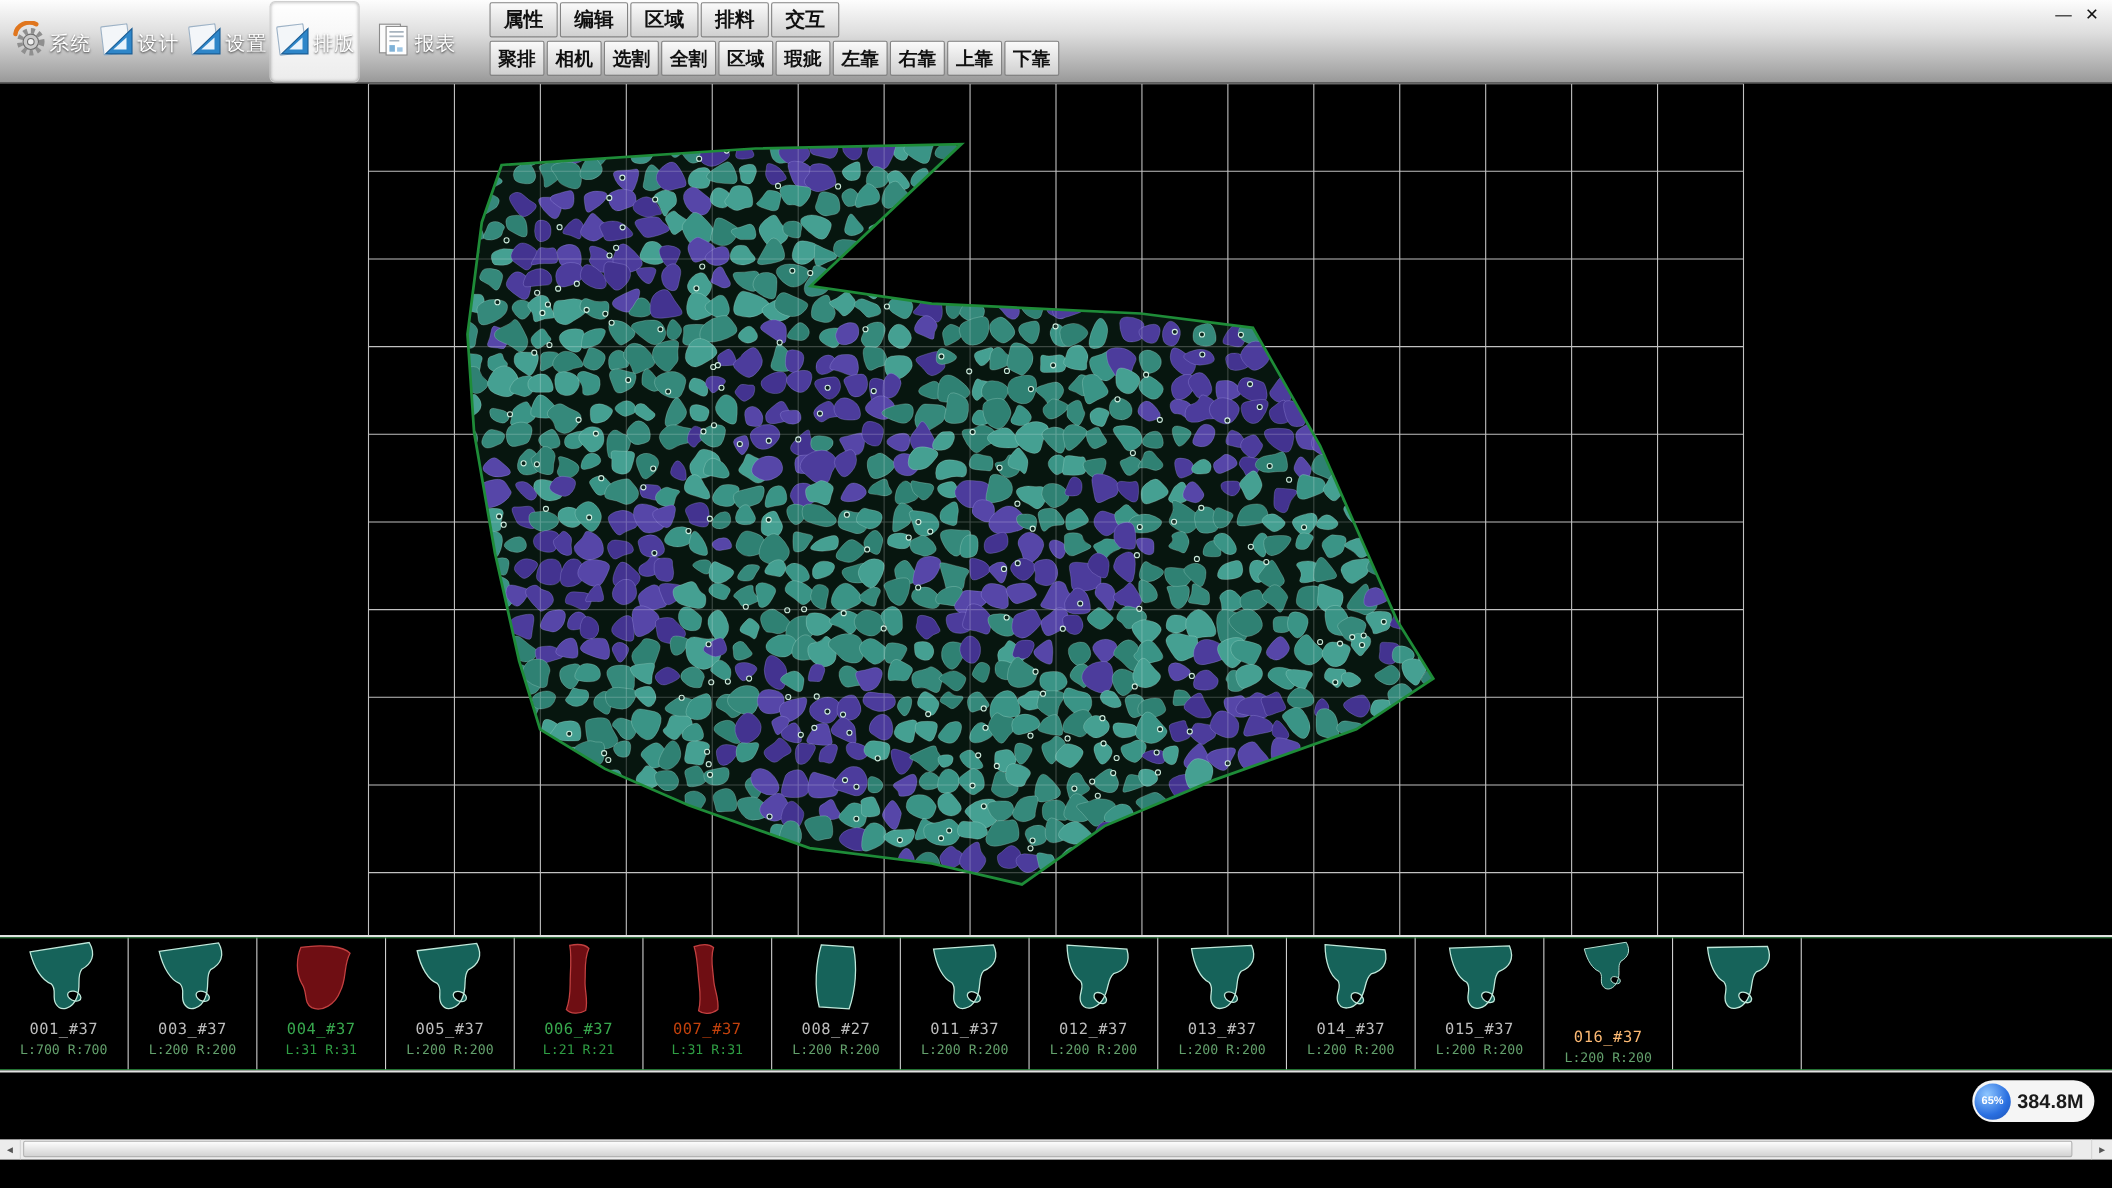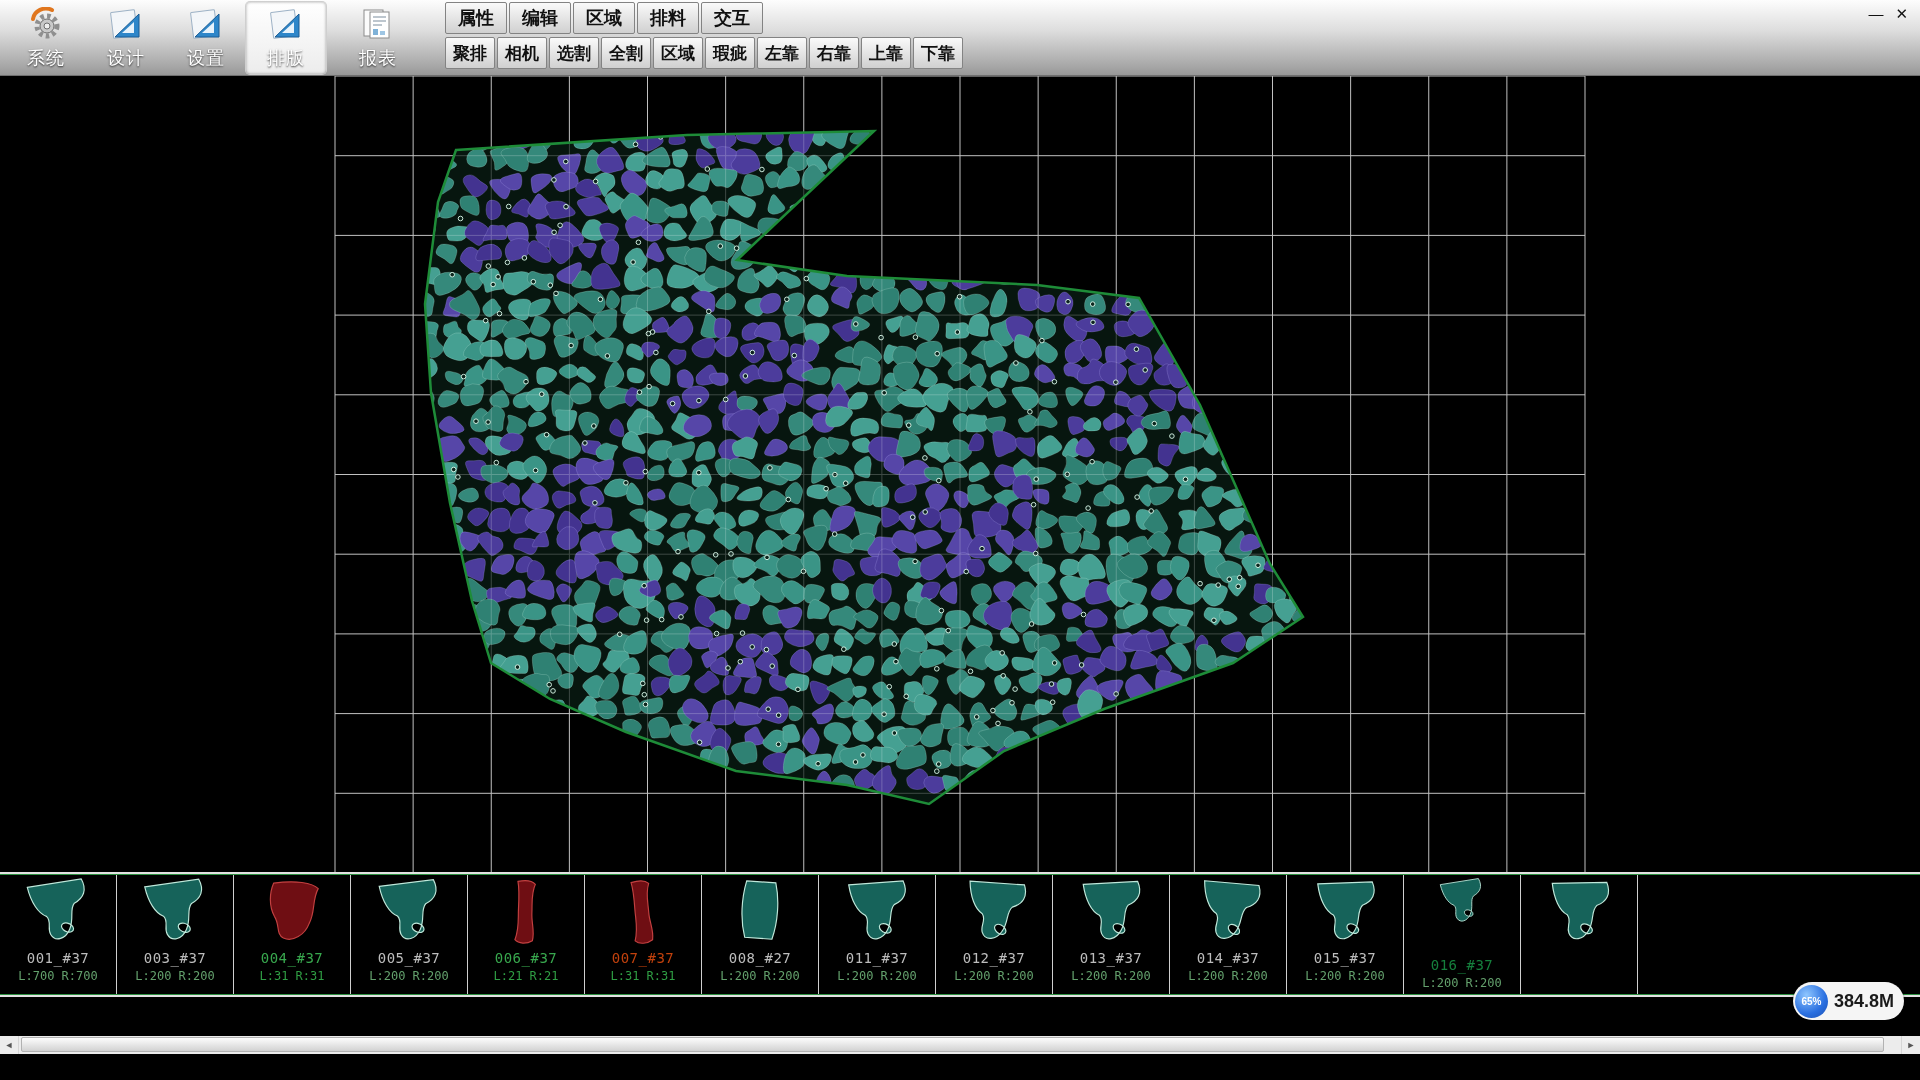--- a/index.html
+++ b/index.html
@@ -3,38 +3,38 @@
 <meta charset="utf-8">
 <style>
 *{box-sizing:border-box;margin:0;padding:0}
 html,body{width:1920px;height:1080px;background:#000;overflow:hidden;font-family:"Liberation Sans",sans-serif;position:relative}
 
 
 .toolbar{position:absolute;top:0;left:0;width:1920px;height:76px;
   background:linear-gradient(#fdfdfd,#dedede 40%,#ababab 85%,#989898);
   border-bottom:1px solid #6f6f6f;display:flex;align-items:flex-start;z-index:5}
 .big-group{display:flex;padding:2px 0 0 6px}
-.big-btn{width:80px;height:72px;display:flex;flex-direction:column;align-items:center;justify-content:center;border-radius:4px;cursor:default}
+.big-btn{width:80px;height:72px;display:flex;flex-direction:row;align-items:center;justify-content:center;border-radius:4px;cursor:default}
 .big-btn.active{background:linear-gradient(#ffffff,#ececec);box-shadow:inset 0 0 3px rgba(0,0,0,.35),0 0 0 1px #cfcfcf}
 .big-btn .lbl{font-size:18px;color:#fff;text-shadow:0 1px 2px rgba(0,0,0,.75);margin-top:1px;letter-spacing:1px}
 .big-btn.report{margin-left:12px}
 .menus{display:flex;flex-direction:column;margin-left:26px;padding-top:1px}
 .menu-row{display:flex}
 .menu-btn{height:32px;margin:1px 1px 2px 1px;padding:0 12px;background:linear-gradient(#fafafa,#d0d0d0);
   border:1px solid #838383;border-radius:2px;font-size:18px;font-weight:bold;color:#101010;
   display:flex;align-items:center;justify-content:center;cursor:default}
 .menu-row.small .menu-btn{padding:0 7px;font-size:17px}
 .win-controls{position:absolute;top:6px;right:12px;display:flex;gap:12px}
 .win-controls span{font-size:15px;color:#111;cursor:default;line-height:15px}
 
 
 #canvasSvg{position:absolute;top:76px;left:0;z-index:1;display:block;background:#000}
 
 
-.thumb-strip{position:absolute;top:872px;left:0;width:1920px;height:125px;background:#000;
+.thumb-strip{position:absolute;top:850px;left:0;width:1920px;height:125px;background:#000;
   border-top:2px solid #e2e2e2;border-bottom:2px solid #e2e2e2;display:flex;overflow:hidden;z-index:4}
 .thumb-strip::before,.thumb-strip::after{content:"";position:absolute;left:0;width:100%;height:1px;background:#2c8f40;z-index:2}
 .thumb-strip::before{top:0}
 .thumb-strip::after{bottom:0}
 .thumb-cell{flex:0 0 117px;height:100%;border-right:1px solid #cfcfcf;display:flex;flex-direction:column;align-items:center;padding:4px 0 5px 0}
 .tlabel{font-family:"DejaVu Sans Mono",monospace;font-size:14px;margin-top:0px;letter-spacing:.5px}
 .tlr{font-family:"DejaVu Sans Mono",monospace;font-size:12px;margin-top:3px}
 
 
 .status-pill{position:absolute;top:982px;right:16px;height:38px;z-index:6;display:flex;align-items:center;
@@ -1235,21 +1235,21 @@
         <svg width="100" height="72" viewBox="0 0 100 74">
           <path d="M22,6 L78,4 C83,16 78,24 68,28 C62,34 66,44 60,54 C55,63 44,66 40,57 C37,50 43,44 38,38 C30,34 24,22 22,6 Z M52,50 a6,4 30 1 0 12,4 a6,4 30 1 0 -12,-4 Z" fill="#16635a" stroke="#bfe8da" stroke-width="1.2" fill-rule="evenodd" transform="rotate(0 50 37)"></path>
         </svg>
         <div class="tlabel" style="color: rgb(189, 189, 189);">015_#37</div>
         <div class="tlr" style="color: rgb(99, 160, 108);">L:200 R:200</div>
       </div>
       <div class="thumb-cell">
         <svg width="100" height="72" viewBox="0 0 100 74">
           <path d="M22,6 L78,4 C83,16 78,24 68,28 C62,34 66,44 60,54 C55,63 44,66 40,57 C37,50 43,44 38,38 C30,34 24,22 22,6 Z M52,50 a6,4 30 1 0 12,4 a6,4 30 1 0 -12,-4 Z" fill="#16635a" stroke="#bfe8da" stroke-width="1.2" fill-rule="evenodd" transform="rotate(-7 50 37)"></path>
         </svg>
-        <div class="tlabel" style="color: #15803d; margin-top: 28px;">016_#37</div>
+        <div class="tlabel" style="color: #fdba74; margin-top: 28px;">016_#37</div>
         <div class="tlr" style="color: rgb(99, 160, 108);">L:200 R:200</div>
       </div>
       <div class="thumb-cell">
         <svg width="100" height="72" viewBox="0 0 100 74">
           <path d="M22,6 L78,4 C83,16 78,24 68,28 C62,34 66,44 60,54 C55,63 44,66 40,57 C37,50 43,44 38,38 C30,34 24,22 22,6 Z M52,50 a6,4 30 1 0 12,4 a6,4 30 1 0 -12,-4 Z" fill="#16635a" stroke="#bfe8da" stroke-width="1.2" fill-rule="evenodd" transform="rotate(1 50 37)"></path>
         </svg>
         <div class="tlabel" style="color: rgb(189, 189, 189);"></div>
         <div class="tlr" style="color: rgb(99, 160, 108);"></div>
       </div>
     </div>

